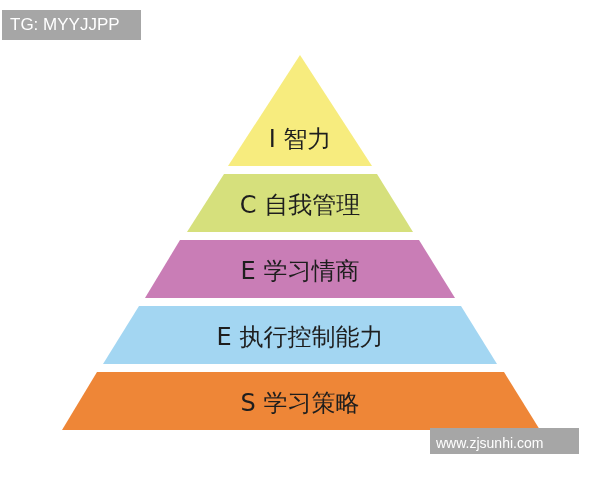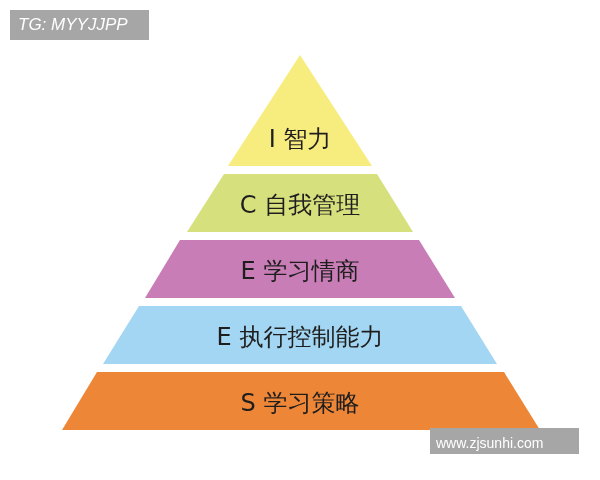--- a/index.html
+++ b/index.html
@@ -1,18 +1,18 @@
 <!DOCTYPE html>
 <html><head>
   <meta charset="utf-8">
   <style>
     html, body { margin: 0; padding: 0; }
     body { width: 600px; height: 480px; background: #ffffff; position: relative; overflow: hidden; font-family: "DejaVu Sans", sans-serif; }
     .watermark { position: absolute; background: #a6a6a6; color: #ffffff; font-family: "Liberation Sans", sans-serif; font-size: 17px; line-height: 30px; padding: 0 8px; }
-    #wm-top { left: 10px; top: 10px; width: 123px; height: 30px; font-style: italic; }
+    #wm-top { left: 2px; top: 10px; width: 123px; height: 30px; }
     #wm-bottom { left: 430px; top: 428px; width: 137px; height: 26px; font-size: 14px; padding: 0 6px; }
     svg.pyr { position: absolute; left: 0; top: 0; }
     .label { font-family: "DejaVu Sans", sans-serif; font-size: 24px; fill: #1e1e1e; }
   </style>
 </head>
 <body>
 
 <div id="wm-top" class="watermark">TG: MYYJJPP</div>
 
 <svg class="pyr" width="600" height="480" viewBox="0 0 600 480">

